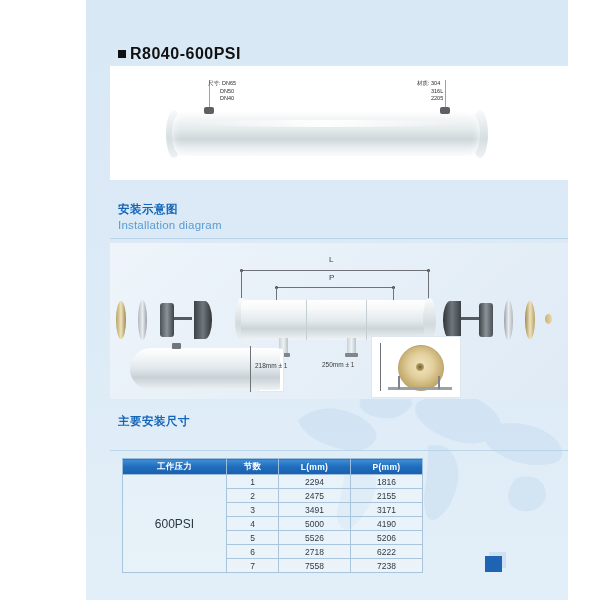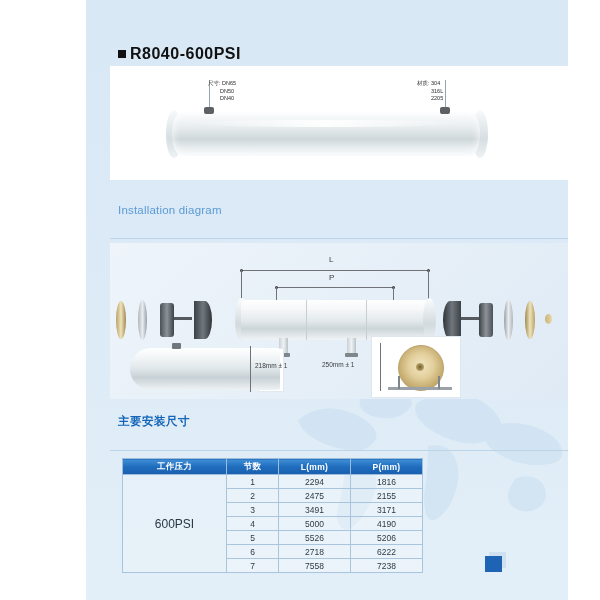--- a/index.html
+++ b/index.html
@@ -160,20 +160,21 @@
 
     <div class="annot" id="annot-right">
       <div><span>材质:</span>
         <span>304</span></div>
       <div style="padding-left:14px"><span>316L</span></div>
       <div style="padding-left:14px"><span>2205</span></div>
     </div>
   </div>
 
   <div class="section" id="sec1">
+    <div class="sec-cn">安装示意图</div>
     <div class="sec-en">Installation diagram</div>
   </div>
   <div class="sec-rule" id="rule1"></div>
 
   <div class="panel" id="panel-diagram"></div>
   <div class="diagram">
 
     <div class="dim-label" style="left:219px;top:12px">L</div>
     <div class="dim-line" style="left:131px;top:27px;width:188px"></div>
     <div class="dim-cap" style="left:130px;top:26px"></div>

